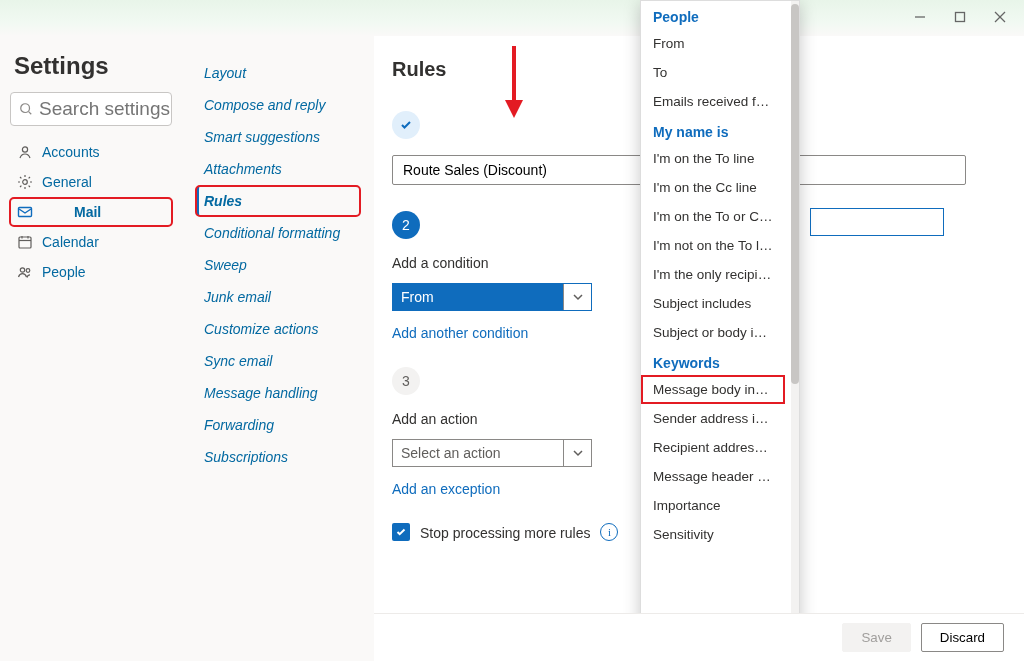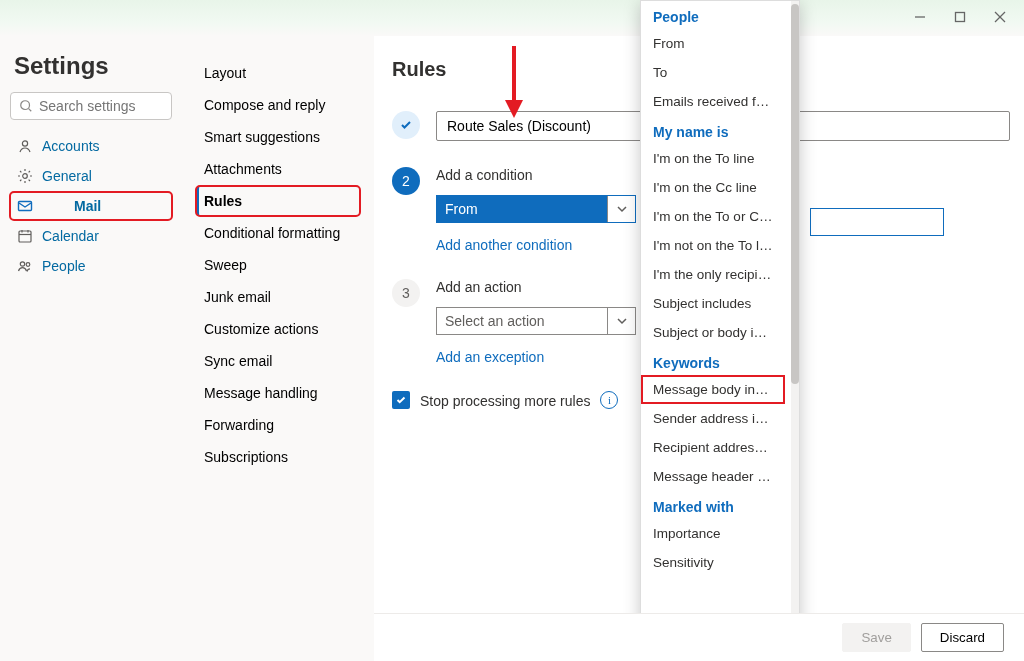--- a/index.html
+++ b/index.html
@@ -5,36 +5,36 @@
   * { box-sizing: border-box; margin: 0; padding: 0; font-family: "Segoe UI", Arial, sans-serif; }
   body { width: 1024px; height: 661px; background: #fff; position: relative; overflow: hidden; font-size: 14px; color: #323130; }
 
   .topbar { position:absolute; top:0; left:0; right:0; height:36px; background:linear-gradient(#e8f5e9,#f1f9f2 60%,#faf9f8); }
   .win-controls { position:absolute; right:8px; top:6px; display:flex; gap:8px; }
   .win-btn { width:32px; height:22px; display:flex; align-items:center; justify-content:center; color:#666; }
 
   .sidebar-l { position:absolute; left:0; top:36px; width:182px; height:625px; background:#faf9f8; padding:16px 10px; }
   .settings-title { font-size:24px; font-weight:600; margin:0 4px 12px 4px; }
   .search-box { display:flex; align-items:center; border:1px solid #c8c6c4; border-radius:4px; padding:5px 8px; background:#fff; margin-bottom:12px; color:#605e5c; gap:6px; }
-  .search-box input { border:none; outline:none; flex:1; font-size:14px; background:transparent; }
+  .search-box input { border:none; outline:none; flex:1; font-size:19px; background:transparent; }
   .nav-item { display:flex; align-items:center; gap:8px; padding:6px 6px; border-radius:4px; color:#0369a1; cursor:pointer; margin:2px 0; }
   .nav-item .ic { width:18px; display:flex; justify-content:center; color:#605e5c; }
   .nav-item.active { font-weight:600;gap:40px; }
   .nav-item.active .ic { color:#0f6cbd; }
   .red-box { outline:2px solid #e31b23; outline-offset:-1px; }
 
   .sidebar-m { position:absolute; left:182px; top:36px; width:192px; height:625px; background:#faf9f8; padding:22px 14px; }
-  .mid-item { padding:7px 8px; color:#000000; cursor:pointer; border-radius:4px; margin-bottom:2px; }
+  .mid-item { padding:7px 8px; color:#0369a1; cursor:pointer; border-radius:4px; margin-bottom:2px;font-style:italic; }
   .mid-item.selected { font-weight:600; border-left:3px solid #0f6cbd; padding-left:5px; background:#fff0; }
   .mid-item.selected.red-box { outline:2px solid #e31b23; }
 
   .main { position:absolute; left:374px; top:36px; right:0; bottom:48px; background:#fff; padding:22px 28px 0 18px; }
   .main-h { font-size:20px; font-weight:600; margin-bottom:30px; }
 
-  .step { display:flex; align-items:flex-start; gap:16px; margin-bottom:26px; }
+  .step { display:flex; align-items:flex-start; gap:16px; margin-bottom:26px;flex-direction:column; }
   .step-bullet { width:28px; height:28px; border-radius:50%; display:flex; align-items:center; justify-content:center; background:#e1effb; color:#0f6cbd; font-weight:500; flex:0 0 28px; }
   .step-bullet.filled { background:#0f6cbd; color:#fff; }
   .step-bullet.muted { background:#f3f2f1; color:#605e5c; }
   .step-body { flex:1; }
   .step-title { font-size:14px; margin-bottom:12px; color:#323130; }
 
   .text-input { width:574px; max-width:100%; border:1px solid #8a8886; border-radius:2px; padding:6px 10px; font-size:14px; }
   .combo { display:flex; width:200px; border:1px solid #0f6cbd; }
   .combo .val { flex:1; padding:5px 8px; background:#0f6cbd; color:#fff; }
   .combo .chev { width:28px; display:flex; align-items:center; justify-content:center; border-left:1px solid #8a8886; color:#605e5c; background:#fff; }
@@ -246,21 +246,20 @@
     <div class="dd-i">I'm on the To or Cc line</div>
     <div class="dd-i">I'm not on the To line</div>
     <div class="dd-i">I'm the only recipient</div>
     <div class="dd-i">Subject includes</div>
     <div class="dd-i">Subject or body inclu...</div>
     <div class="dd-h">Keywords</div>
     <div class="dd-i red-box">Message body includes</div>
     <div class="dd-i">Sender address includ...</div>
     <div class="dd-i">Recipient address incl...</div>
     <div class="dd-i">Message header inclu...</div>
-    <div class="dd-h">Marked with</div>
     <div class="dd-i">Importance</div>
     <div class="dd-i">Sensitivity</div>
   </div>
 </div>
 
 <div class="footer">
   <button class="btn disabled">Save</button>
   <button class="btn">Discard</button>
 </div>
 

